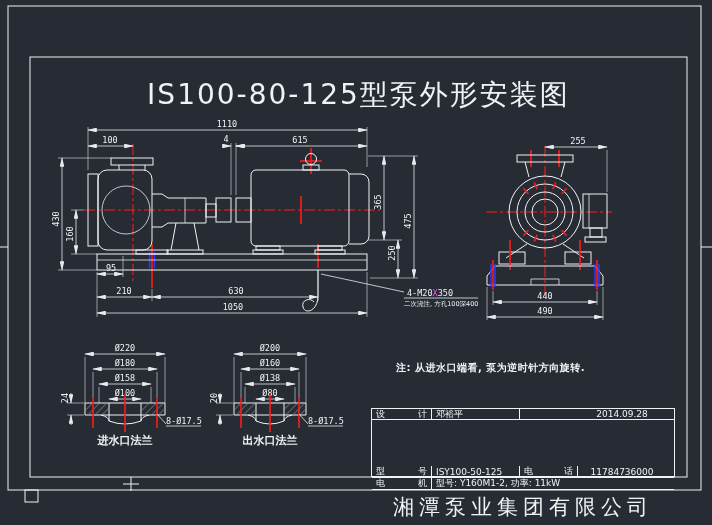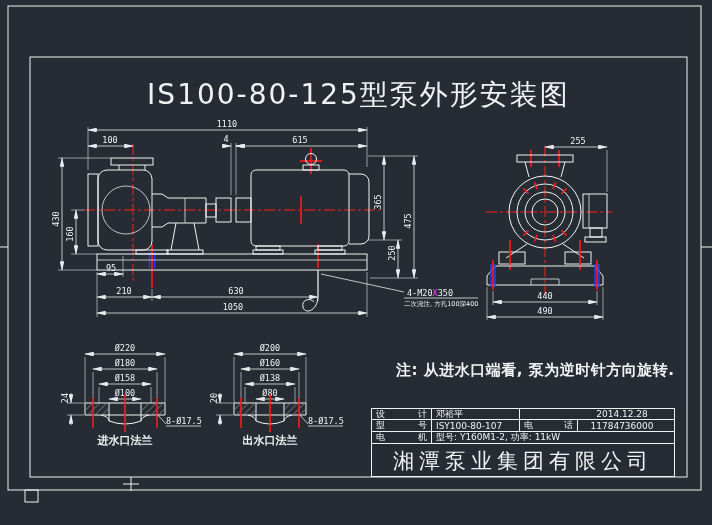--- a/index.html
+++ b/index.html
@@ -14,21 +14,21 @@
   .ext {stroke:#dfe3e8;stroke-width:.6;fill:none;}
   .rc  {stroke:#ff1a1a;stroke-width:1.6;fill:none;}
   .rcl {stroke:#ff1a1a;stroke-width:1;fill:none;stroke-dasharray:11 3 3 3;}
   .bl  {stroke:#2b3bff;stroke-width:1.5;fill:none;}
   text.t {fill:#f0f2f4;font:8.5px "DejaVu Sans Mono",monospace;}
   text.tc{fill:#f0f2f4;font-weight:bold;font:bold 11px "DejaVu Sans",sans-serif;}
   text.ts{fill:#f0f2f4;font:6.5px "DejaVu Sans",sans-serif;}
   
   .title{position:absolute;left:30px;top:76px;width:657px;text-align:center;
          font-size:28px;letter-spacing:2px;color:#f0f2f4;font-family:"DejaVu Sans","DejaVu Sans Mono",sans-serif;}
-  .note {position:absolute;left:396px;top:361px;font-size:15px;font-weight:bold;letter-spacing:.5px;}
+  .note {position:absolute;left:396px;top:361px;font-size:10px;font-weight:bold;letter-spacing:.5px;}
   .tblock{position:absolute;left:371px;top:408px;width:304px;height:69px;
           border:1px solid #f0f2f4;box-sizing:border-box;font-size:9px;}
   .tb-row{display:flex;box-sizing:border-box;border-bottom:1px solid #f0f2f4;}
   .tb-cell{box-sizing:border-box;border-right:1px solid #f0f2f4;display:flex;align-items:center;
            padding:0 4px;white-space:nowrap;overflow:hidden;}
   .tb-cell.last{border-right:none;}
   .lab{display:block;width:52px;text-align:justify;text-align-last:justify;}
   .cen{justify-content:center;}
   .company{display:flex;align-items:center;justify-content:center;height:33px;
            font-size:21px;font-weight:normal;letter-spacing:5px;}
@@ -328,27 +328,27 @@
 
 <div class="tblock">
   <div class="tb-row" style="height:11px;">
     <div class="tb-cell" style="width:60px;">
           <span class="lab">设计</span>
         </div>
     <div class="tb-cell" style="width:88px;">邓裕平</div>
     <div class="tb-cell" style="width:58px;margin-top:34px;">
           <span class="lab">日期</span>
         </div>
-    <div class="tb-cell cen last" style="width:88px;">2014.12.28</div>
+    <div class="tb-cell cen last" style="width:88px;">2014.09.28</div>
   </div>
-  <div class="tb-row" style="height:12px;">
+  <div class="tb-row" style="height:12px;margin-top:46px;">
     <div class="tb-cell" style="width:60px;">
           <span class="lab">型号</span>
         </div>
-    <div class="tb-cell" style="width:88px;">ISY100-80-107</div>
+    <div class="tb-cell" style="width:88px;">ISY100-50-125</div>
     <div class="tb-cell" style="width:58px;">
           <span class="lab">电话</span>
         </div>
     <div class="tb-cell cen last" style="width:88px;">11784736000</div>
   </div>
   <div class="tb-row" style="height:12px;">
     <div class="tb-cell" style="width:60px;">
           <span class="lab">电机</span>
         </div>
     <div class="tb-cell last" style="width:234px;">型号: Y160M1-2, 功率: 11kW</div>

